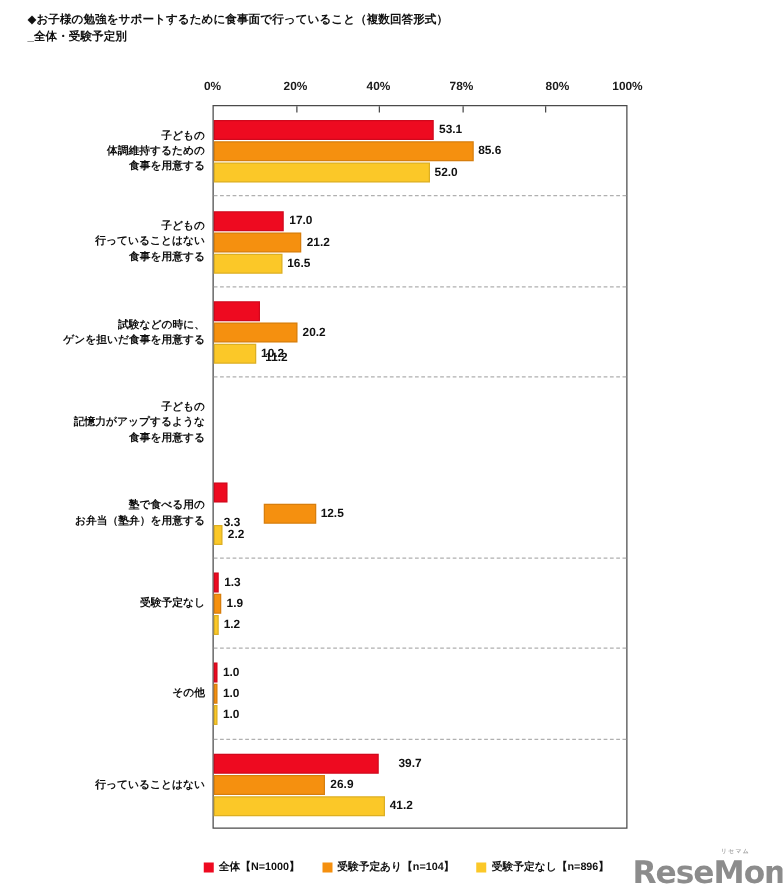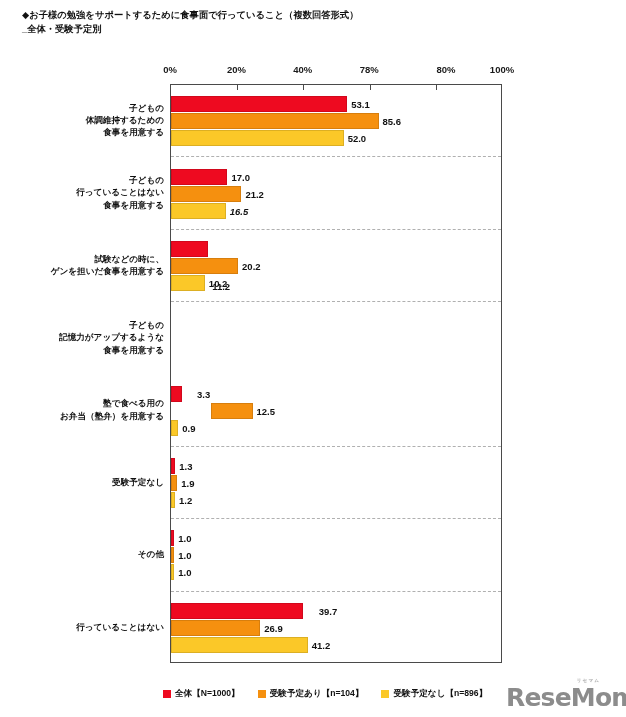--- a/index.html
+++ b/index.html
@@ -258,21 +258,21 @@
       </div>
       <div class="group" style="top: 72.375px; height: 72.375px;">
         <div class="bar-row" style="top: 11.1875px; width: 332px; padding-left: 45px;">
           <div class="bar" style="width: 56.44px; background: rgb(238, 10, 32);"></div>
           <div class="bar-value" style="left: 60.44px;">17.0</div>
         </div>
         <div class="bar-row" style="top: 28.1875px; width: 332px;">
           <div class="bar" style="width: 70.384px; background: rgb(245, 144, 15);"></div>
           <div class="bar-value" style="left: 74.384px;">21.2</div>
         </div>
-        <div class="bar-row" style="top: 45.1875px; width: 332px; font-style: italic;">
+        <div class="bar-row" style="top: 45.1875px; width: 332px;">
           <div class="bar" style="width: 54.78px; background: rgb(251, 200, 40);"></div>
           <div class="bar-value" style="left: 58.78px;">16.5</div>
         </div>
         <div class="group-sep"></div>
       </div>
       <div class="group" style="top: 144.75px; height: 72.375px;">
         <div class="bar-row" style="top: 11.1875px; width: 332px;">
           <div class="bar" style="width: 37.184px; background: rgb(238, 10, 32);"></div>
           <div class="bar-value" style="left: 41.184px; margin-top: 37px;">11.2</div>
         </div>
@@ -282,29 +282,29 @@
         </div>
         <div class="bar-row" style="top: 45.1875px; width: 332px;">
           <div class="bar" style="width: 33.864px; background: rgb(251, 200, 40);"></div>
           <div class="bar-value" style="left: 37.864px;">10.2</div>
         </div>
         <div class="group-sep"></div>
       </div>
       <div class="group" style="top: 289.5px; height: 72.375px;">
         <div class="bar-row" style="top: 11.1875px; width: 332px;">
           <div class="bar" style="width: 10.956px; background: rgb(238, 10, 32);"></div>
-          <div class="bar-value" style="left: 26px;">3.3</div>
+          <div class="bar-value" style="left: 8px; margin-top: 24px;">3.3</div>
         </div>
         <div class="bar-row" style="top: 28.1875px; width: 332px; margin-left: 40px;">
           <div class="bar" style="width: 41.5px; background: rgb(245, 144, 15);"></div>
           <div class="bar-value" style="left: 45.5px;">12.5</div>
         </div>
         <div class="bar-row" style="top: 45.1875px; width: 332px;">
           <div class="bar" style="width: 7.304px; background: rgb(251, 200, 40);"></div>
-          <div class="bar-value" style="left: 11.304px;">0.9</div>
+          <div class="bar-value" style="left: 11.304px;">2.2</div>
         </div>
         <div class="group-sep"></div>
       </div>
       <div class="group" style="top: 361.875px; height: 72.375px;">
         <div class="bar-row" style="top: 11.1875px; width: 332px;">
           <div class="bar" style="width: 4.316px; background: rgb(238, 10, 32);"></div>
           <div class="bar-value" style="left: 8.316px;">1.3</div>
         </div>
         <div class="bar-row" style="top: 28.1875px; width: 332px;">
           <div class="bar" style="width: 6.308px; background: rgb(245, 144, 15);"></div>

